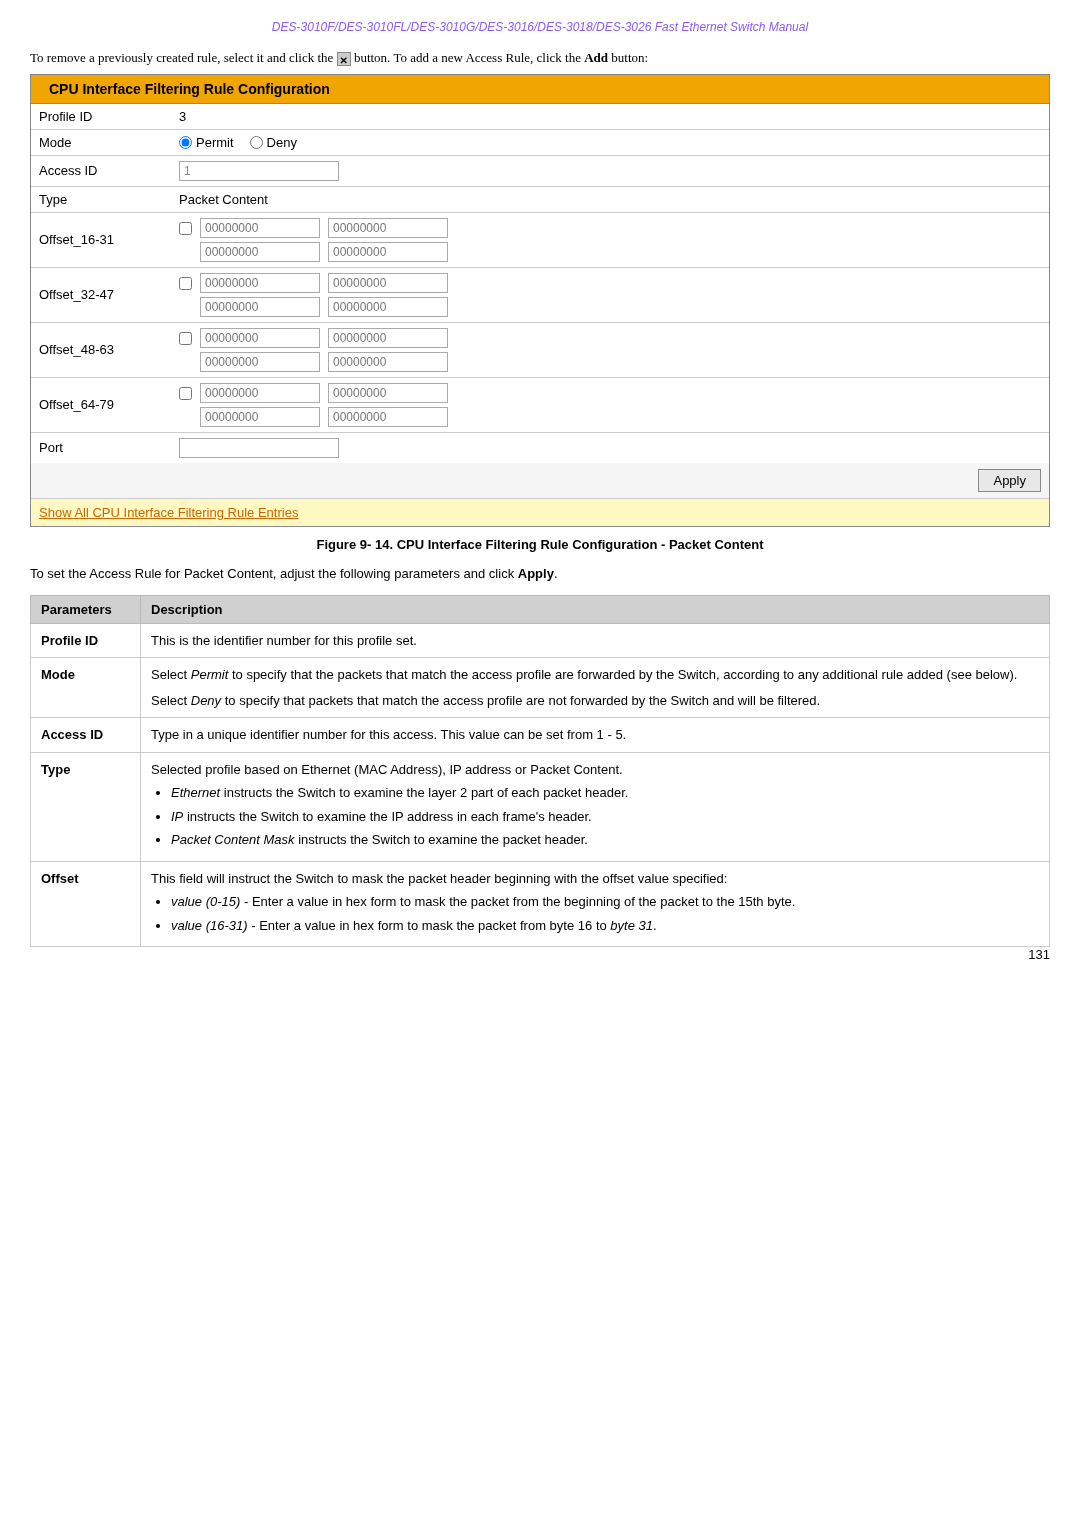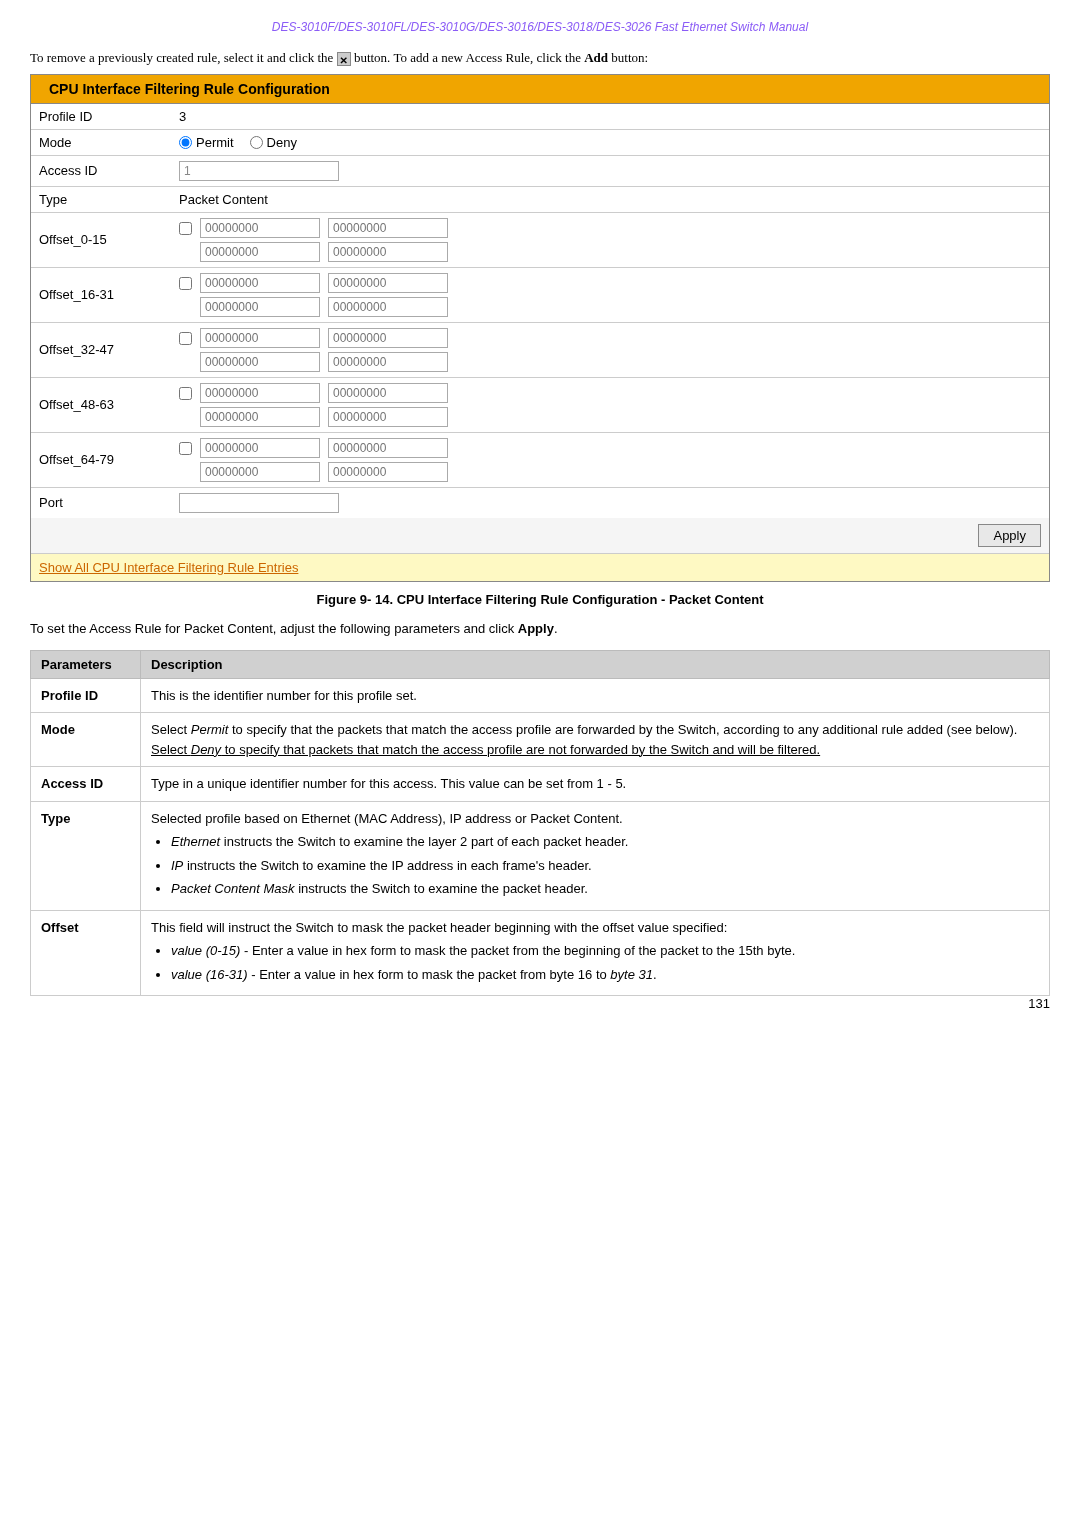--- a/index.html
+++ b/index.html
@@ -214,38 +214,20 @@
       <td class="label-col">Access ID</td>
       <td class="value-col">
         <input type="text" class="field access-id-field" value="1" style="">
       </td>
     </tr>
     <tr>
       <td class="label-col">Type</td>
       <td class="value-col">Packet Content</td>
     </tr>
     <tr>
-      <td class="label-col">Offset_0-15</td>
-      <td class="value-col">
-        <div class="offset-row">
-          <input type="checkbox" style="margin-top: 4px;">
-          <div class="offset-fields">
-            <div class="offset-pair">
-              <input type="text" class="field offset-field" placeholder="00000000" style="">
-              <input type="text" class="field offset-field" placeholder="00000000" style="">
-            </div>
-            <div class="offset-pair">
-              <input type="text" class="field offset-field" placeholder="00000000" style="">
-              <input type="text" class="field offset-field" placeholder="00000000" style="">
-            </div>
-          </div>
-        </div>
-      </td>
-    </tr>
-    <tr>
       <td class="label-col">Offset_16-31</td>
       <td class="value-col">
         <div class="offset-row">
           <input type="checkbox" style="margin-top: 4px;">
           <div class="offset-fields">
             <div class="offset-pair">
               <input type="text" class="field offset-field" placeholder="00000000" style="">
               <input type="text" class="field offset-field" placeholder="00000000" style="">
             </div>
             <div class="offset-pair">
@@ -340,21 +322,21 @@
   </thead>
   <tbody>
     <tr>
       <td class="param-name">Profile ID</td>
       <td>This is the identifier number for this profile set.</td>
     </tr>
     <tr>
       <td class="param-name">Mode</td>
       <td>
         <p>Select <em>Permit</em> to specify that the packets that match the access profile are forwarded by the Switch, according to any additional rule added (see below).</p>
-        <p style="text-decoration:underline;">Select <em>Deny</em> to specify that packets that match the access profile are not forwarded by the Switch and will be filtered.</p>
+        <p style="margin-top:6px;">Select <em>Deny</em> to specify that packets that match the access profile are not forwarded by the Switch and will be filtered.</p>
       </td>
     </tr>
     <tr>
       <td class="param-name">Access ID</td>
       <td>Type in a unique identifier number for this access. This value can be set from 1 - 5.</td>
     </tr>
     <tr>
       <td class="param-name">Type</td>
       <td>
         Selected profile based on Ethernet (MAC Address), IP address or Packet Content.

